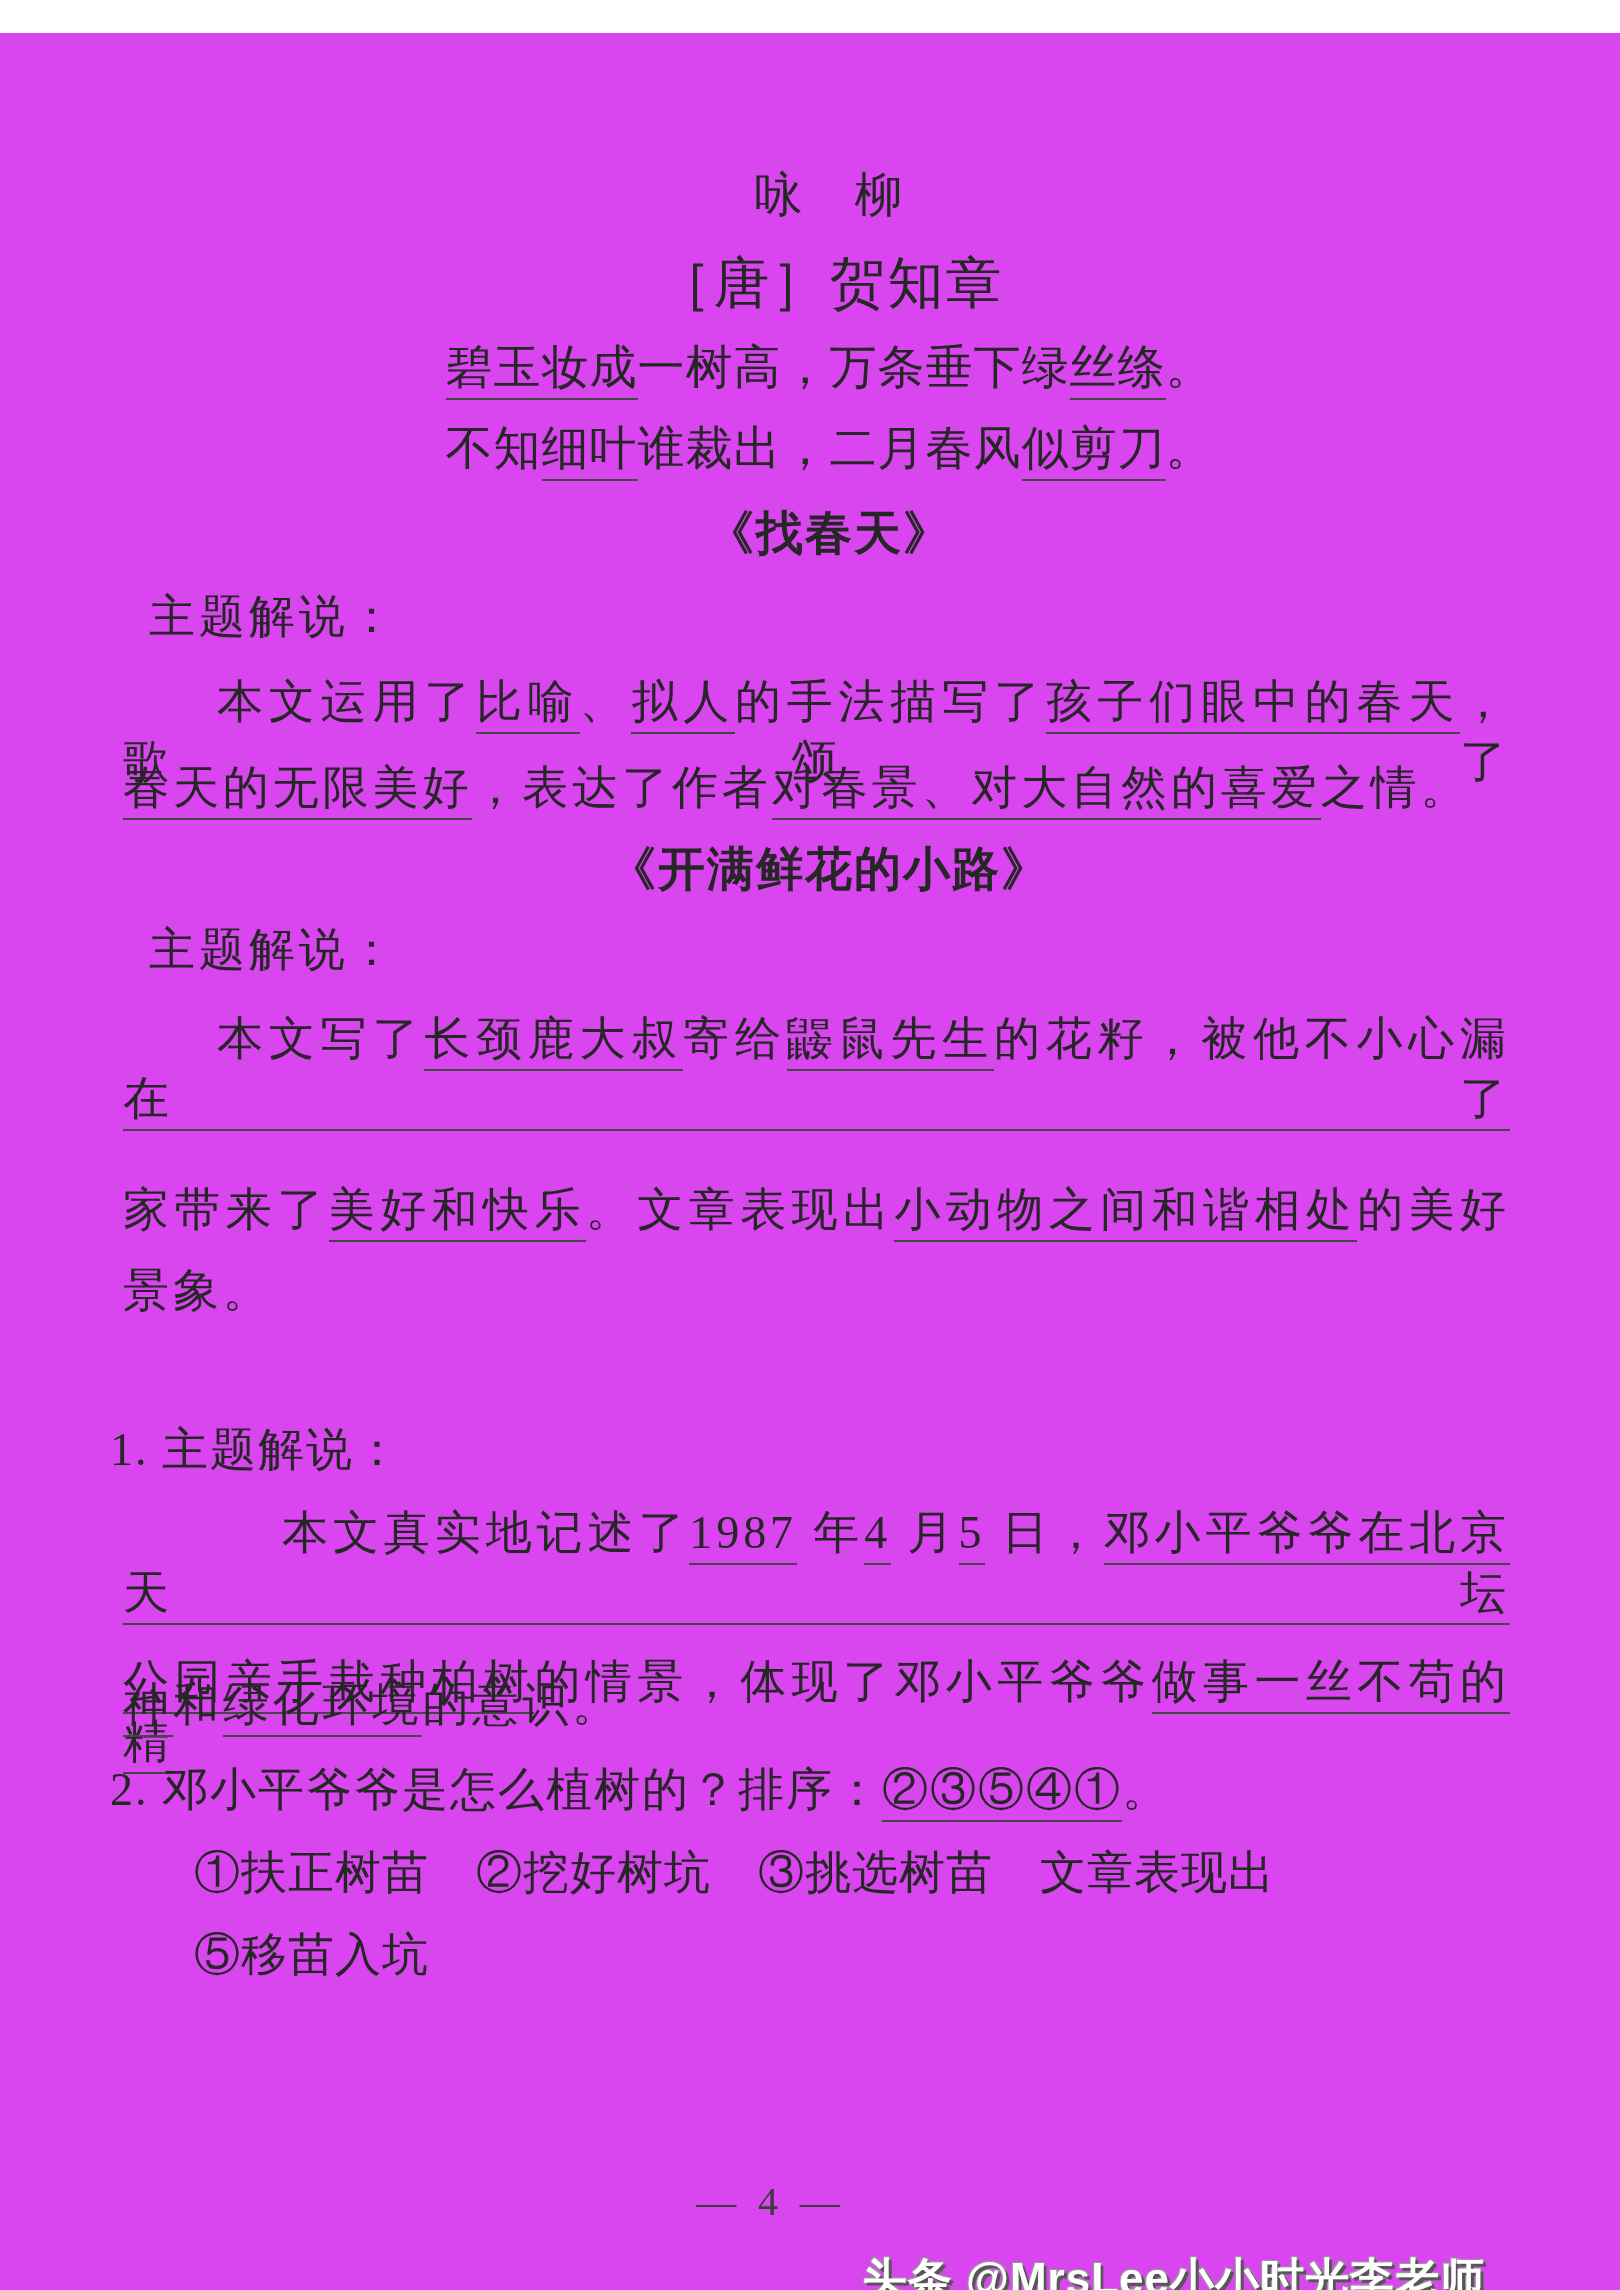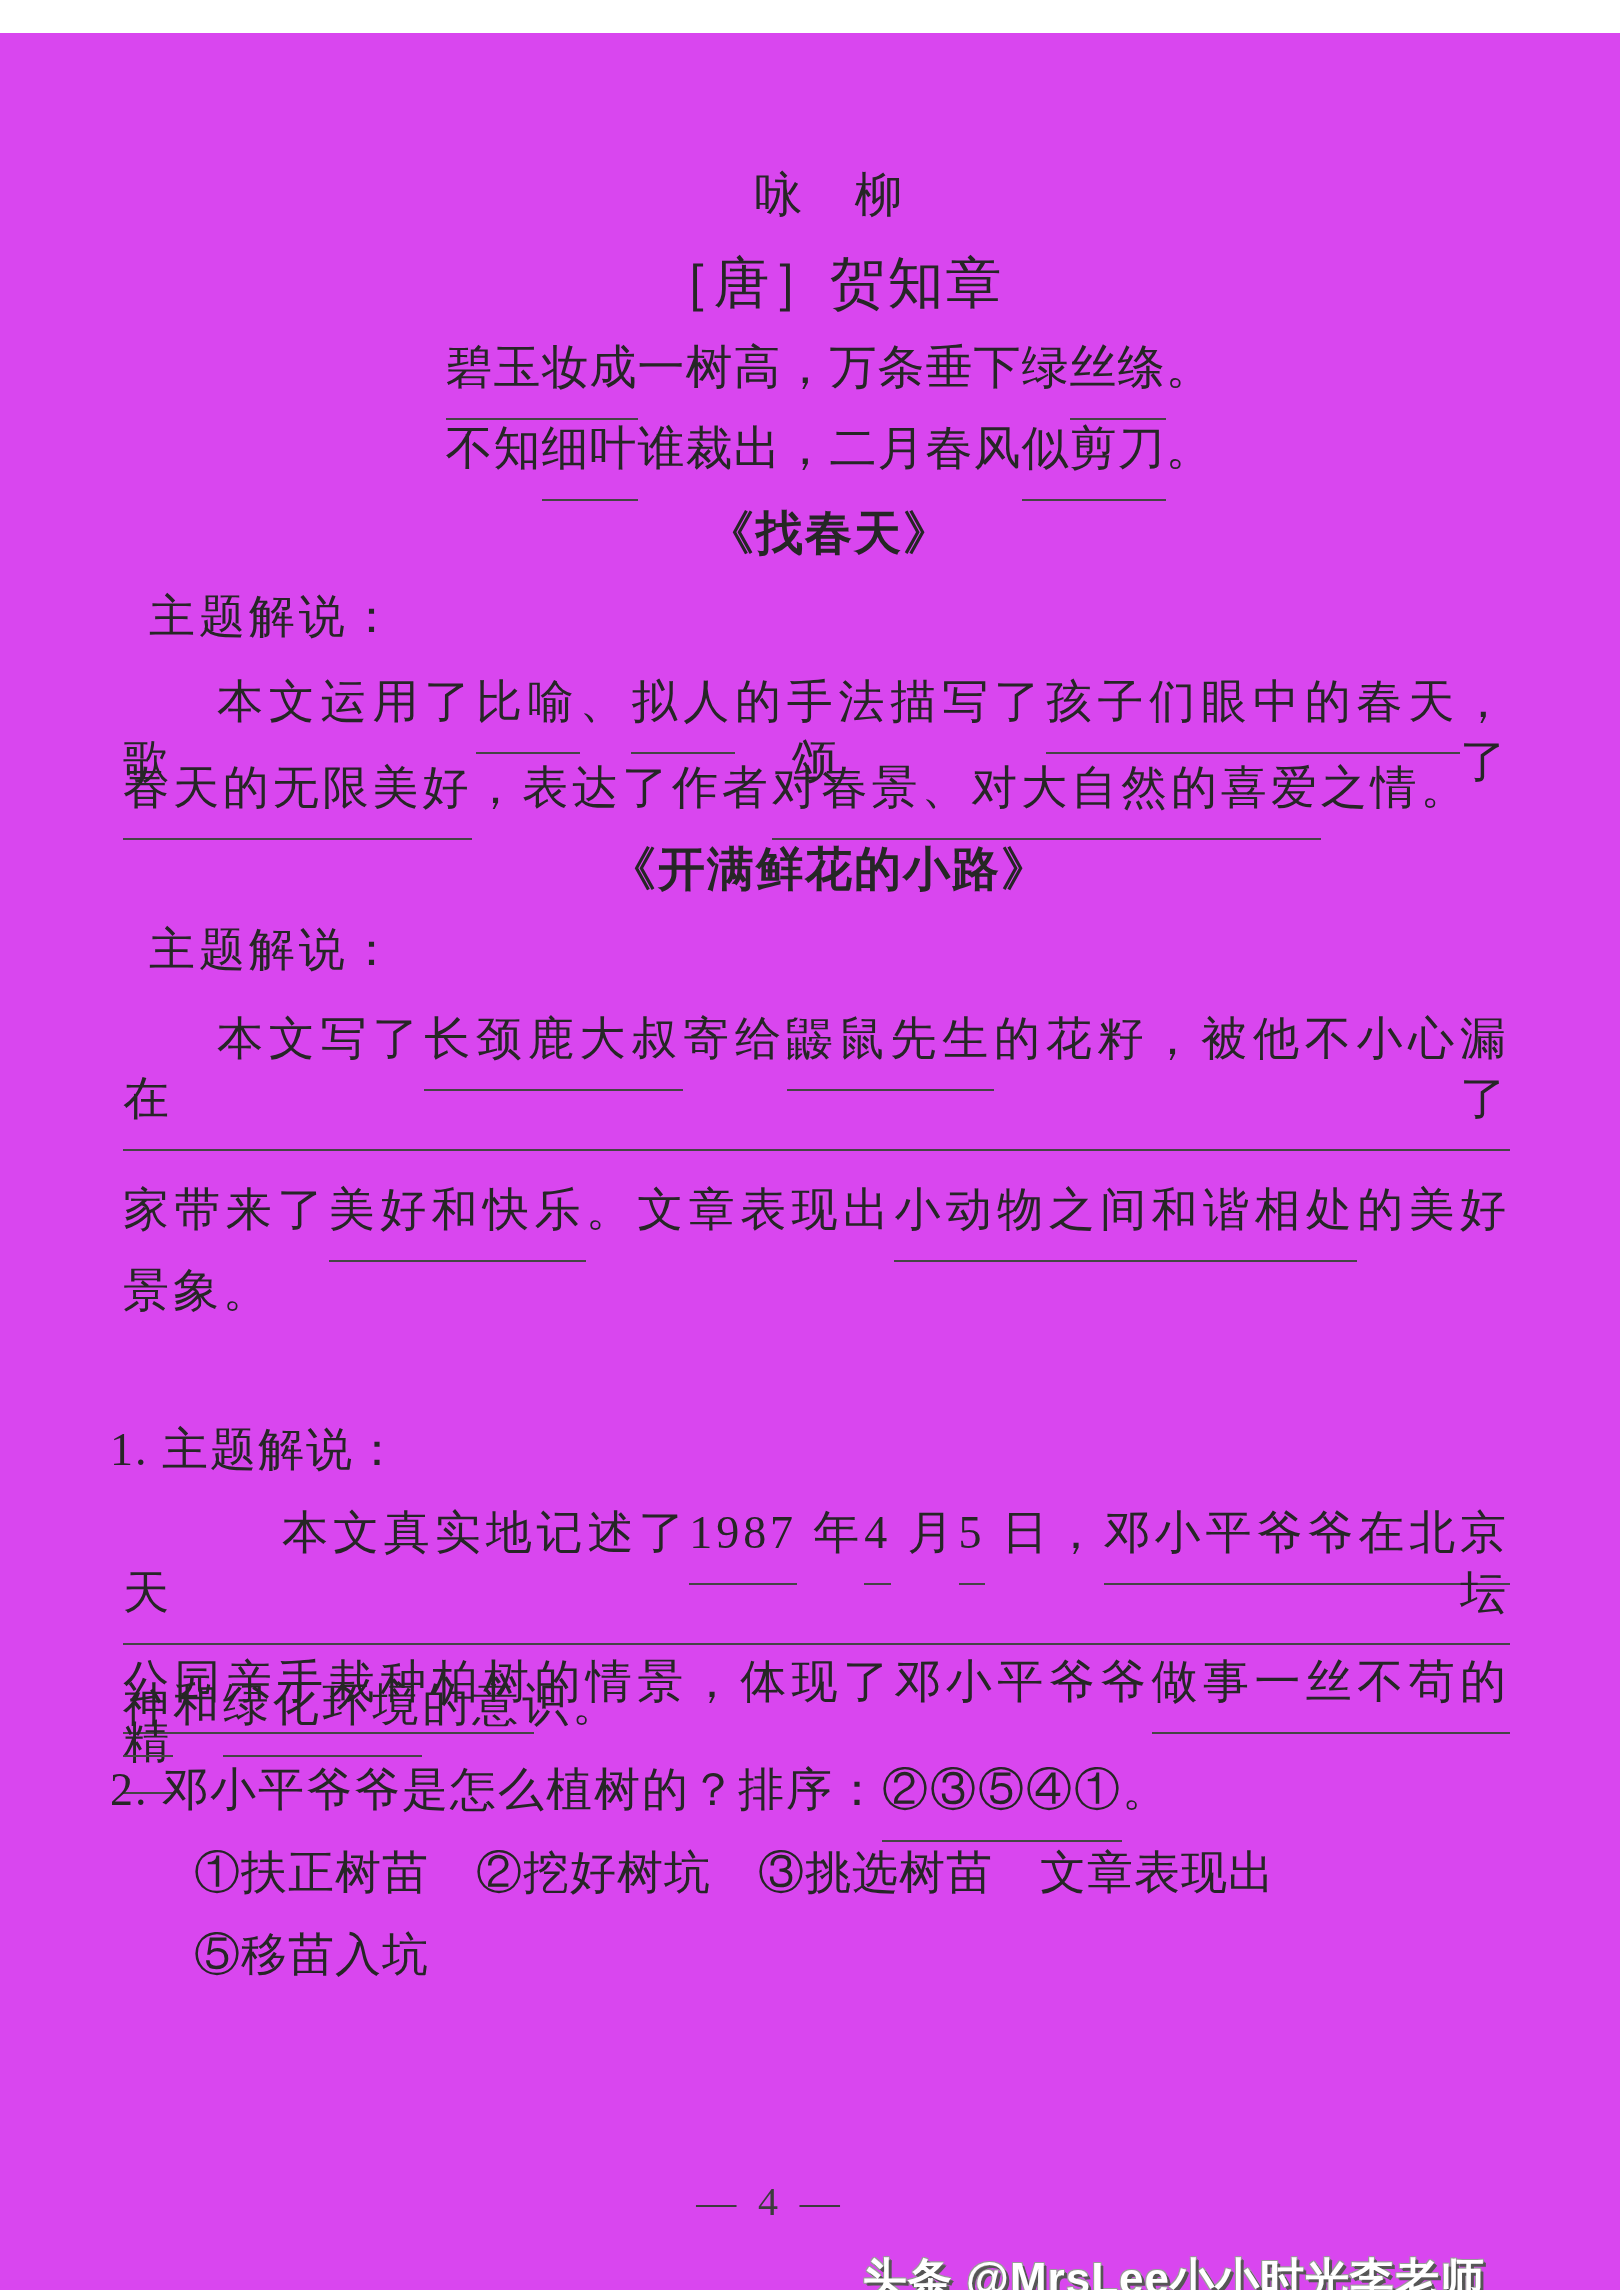--- a/index.html
+++ b/index.html
@@ -24,21 +24,21 @@
   .label{left:149px;right:110px;}
   .num{left:110px;right:110px;letter-spacing:2px;}
   .steps{left:194px;right:110px;letter-spacing:1px;}
   .jst{text-align:justify;text-align-last:justify;}
   .indent2{text-indent:94px;}
   .indent3{text-indent:159px;}
   .bold{font-weight:bold;font-size:47px;text-align:center;}
   .title{font-size:48px;}
   .author{font-size:56px;}
   .poem{font-size:47px;letter-spacing:1px;}
-  .u{border-bottom:2.9px solid #454545;padding-bottom:25px;}
+  .u{border-bottom:2.9px solid #454545;padding-bottom:5px;}
   .pagenum{
     left:0;right:78px;text-align:center;
     font-size:40px;color:#3c3c3c;letter-spacing:5.9px;
   }
   .watermark{
     right:135px;left:auto;text-align:right;
     font-family:"Liberation Sans","DejaVu Sans",sans-serif;
     font-size:44px;font-weight:bold;letter-spacing:1px;
     color:#ffffff;
     text-shadow:2.9px 2.9px 0 #565656,-1px -1px 0 #9a9a9a,1px -1px 0 #9a9a9a,-1px 1px 0 #9a9a9a,2px 2px 0 #6a6a6a;

